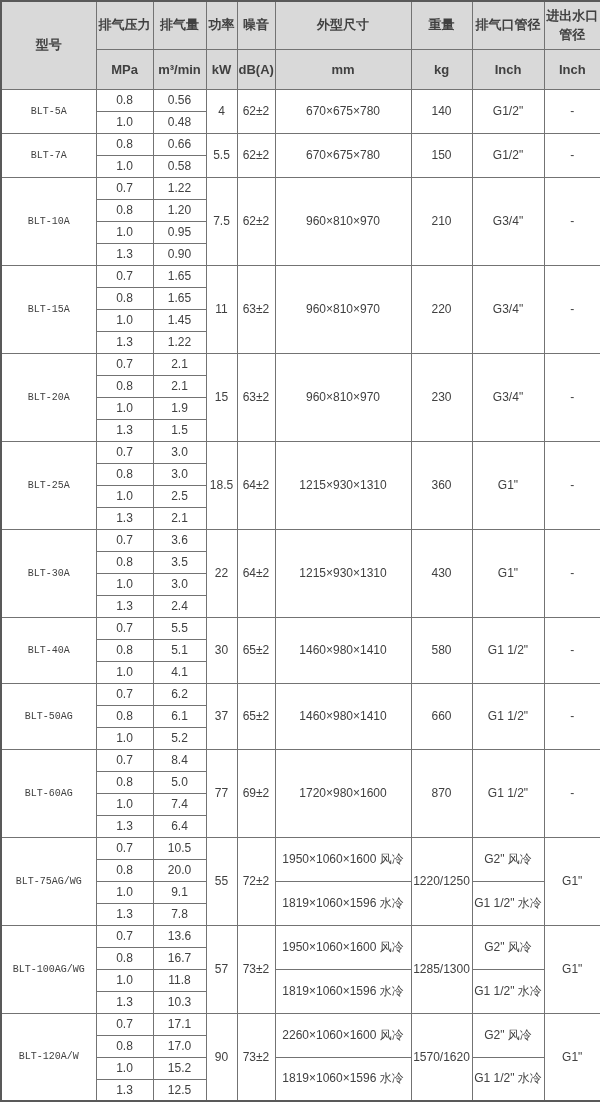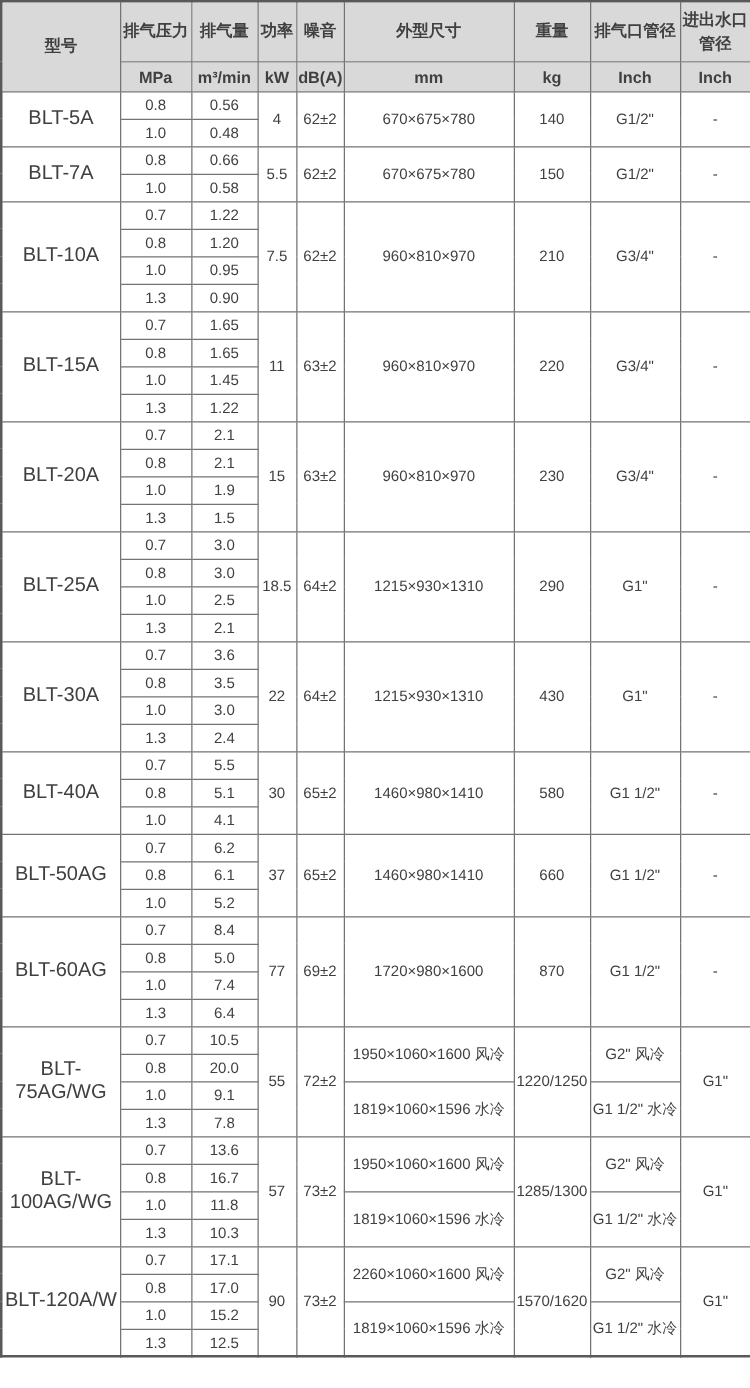--- a/index.html
+++ b/index.html
@@ -28,27 +28,27 @@
     vertical-align:middle;
     overflow:hidden;
     padding:0 1px;
   }
   thead th{
     background:var(--header-bg);
     font-weight:bold;
     font-size:13px;
   }
   thead tr.h-top th{height:48px;}
-  thead tr.h-unit th{height:24px;margin-left:24px;}
+  thead tr.h-unit th{height:40px;margin-left:24px;}
   tbody td{
     font-size:12px;
     height:22px;
     background:#fff;
   }
-  tbody td[data-name="cell-model"]{font-size:16px;}
+  tbody td[data-name="cell-model"]{font-size:10px;font-family:Liberation Mono, monospace;}
   .wrap-head{line-height:1.5;text-align:center;}
 </style>
 </head>
 <body>
 
 <table data-name="spec-table">
   <colgroup>
     <col style="width:95px">
     <col style="width:57px">
     <col style="width:53px">
@@ -182,21 +182,21 @@
         <td data-name="cell-pressure">1.3</td>
         <td data-name="cell-volume">1.5</td>
       </tr>
       <tr data-name="table-row">
         <td rowspan="4" data-name="cell-model">BLT-25A</td>
         <td data-name="cell-pressure">0.7</td>
         <td data-name="cell-volume">3.0</td>
         <td rowspan="4" data-name="cell-power">18.5</td>
         <td rowspan="4" data-name="cell-noise">64±2</td>
         <td rowspan="4" data-name="cell-dimensions">1215×930×1310</td>
-        <td rowspan="4" data-name="cell-weight">290</td>
+        <td rowspan="4" data-name="cell-weight">360</td>
         <td rowspan="4" data-name="cell-outlet">G1"</td>
         <td rowspan="4" data-name="cell-water">-</td>
       </tr>
       <tr data-name="table-row">
         <td data-name="cell-pressure">0.8</td>
         <td data-name="cell-volume">3.0</td>
       </tr>
       <tr data-name="table-row">
         <td data-name="cell-pressure">1.0</td>
         <td data-name="cell-volume">2.5</td>

